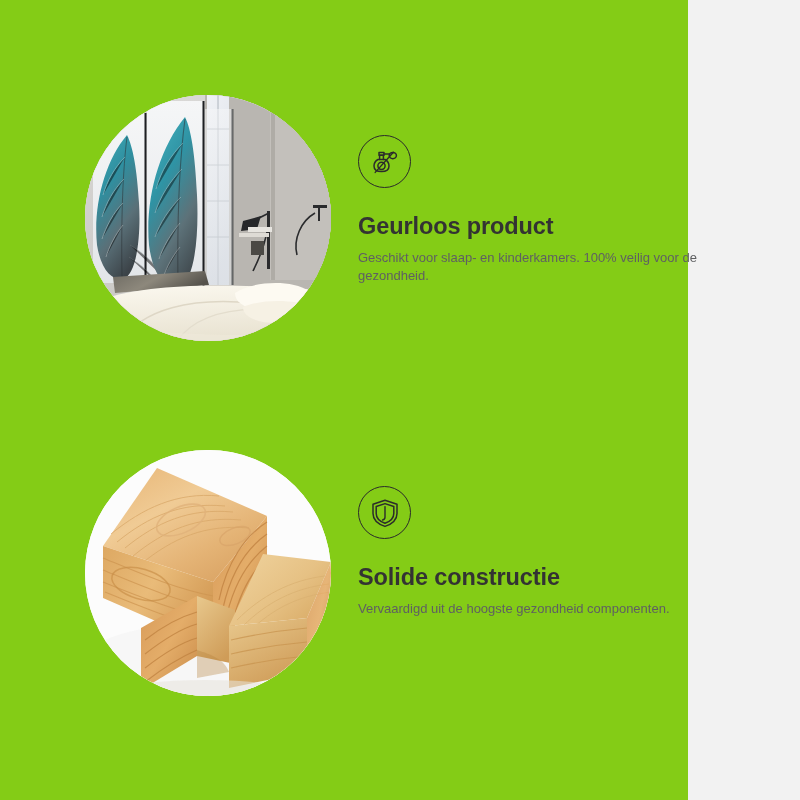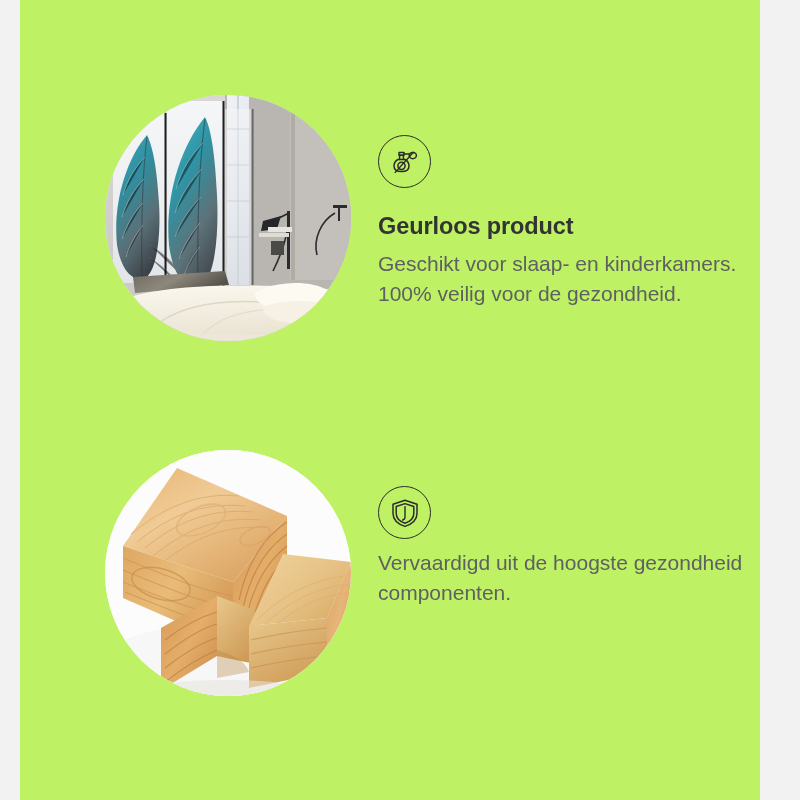--- a/index.html
+++ b/index.html
@@ -2,21 +2,21 @@
 <html><head>
 <meta charset="utf-8">
 <style>
   * { margin:0; padding:0; box-sizing:border-box; }
   html,body{
     width:800px; height:800px;
     background:#f2f2f2;
     font-family:"Liberation Sans", sans-serif;
     overflow:hidden;
   }
-  .page{ position:relative; width:740px; height:800px; background:#bef264;margin-left:20px; }
+  .page{ position:relative; width:688px; height:800px; background:#84cc16; }
 
   
   .feature{ position:absolute; left:0; width:800px; height:320px; }
   #feature-0{ top:75px; }
   #feature-1{ top:430px; }
 
   
   .photo-wrap{
     position:absolute;
     left:85px; top:20px;
@@ -53,21 +53,21 @@
     margin-top:26px;
     font-size:23.5px;
     font-weight:700;
     color:#333333;
     letter-spacing:-0.1px;
     line-height:1.1;
   }
   #feature-1 .f-title{ margin-top:26px; }
   .f-desc{
     margin-top:9px;
-    font-size:21px;
+    font-size:13px;
     color:#5f6062;
     line-height:1.42;
     max-width:385px;
   }
 </style>
 </head>
 <body>
 
 <div class="page">
 
@@ -322,17 +322,18 @@
       <div class="icon-badge">
         <svg width="32" height="32" viewBox="0 0 32 32" fill="none" stroke="#2b2b2b" stroke-width="1.5" stroke-linecap="round" stroke-linejoin="round" aria-hidden="true">
 
           <path d="M16 3.2 L28 7.2 L28 16.4 C28 22.6 22.8 27 16 29.4 C9.2 27 4 22.6 4 16.4 L4 7.2 Z"></path>
 
           <path d="M16 6.6 L24.8 9.5 L24.8 16.4 C24.8 21 21 24.4 16 26.3 C11 24.4 7.2 21 7.2 16.4 L7.2 9.5 Z"></path>
 
           <path d="M16 9.6 L16 20.2 C16 21.8 15 22.6 13.6 23" stroke-width="1.4"></path>
         </svg>
       </div>
+      <div class="f-title">Solide constructie</div>
       <div class="f-desc">Vervaardigd uit de hoogste gezondheid componenten.</div>
     </div>
   </div>
 
 </div>
 
 </body></html>

